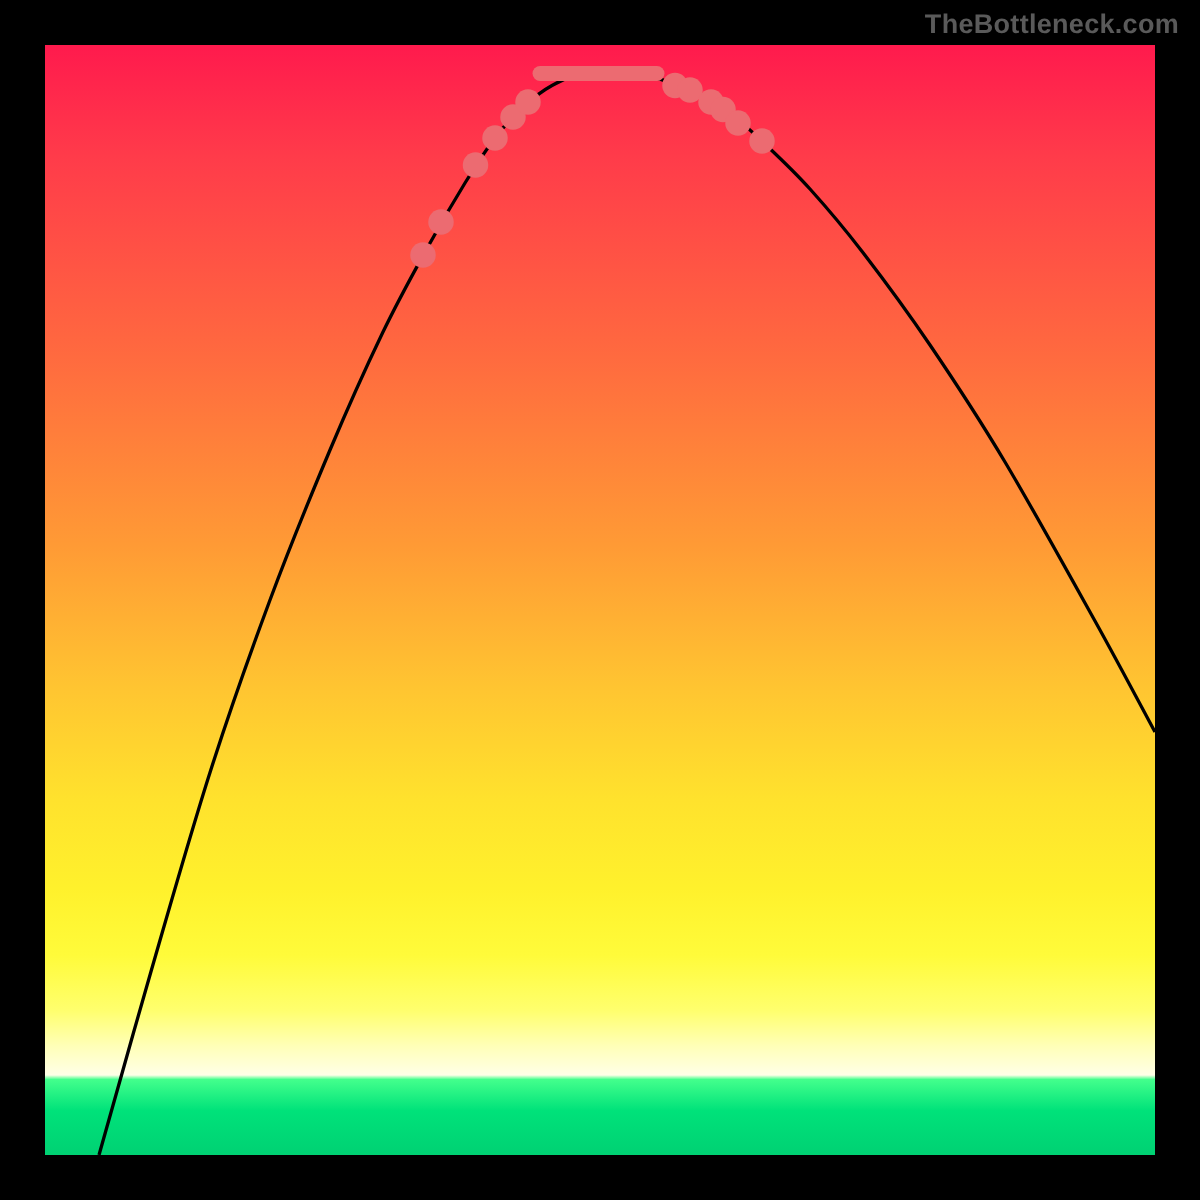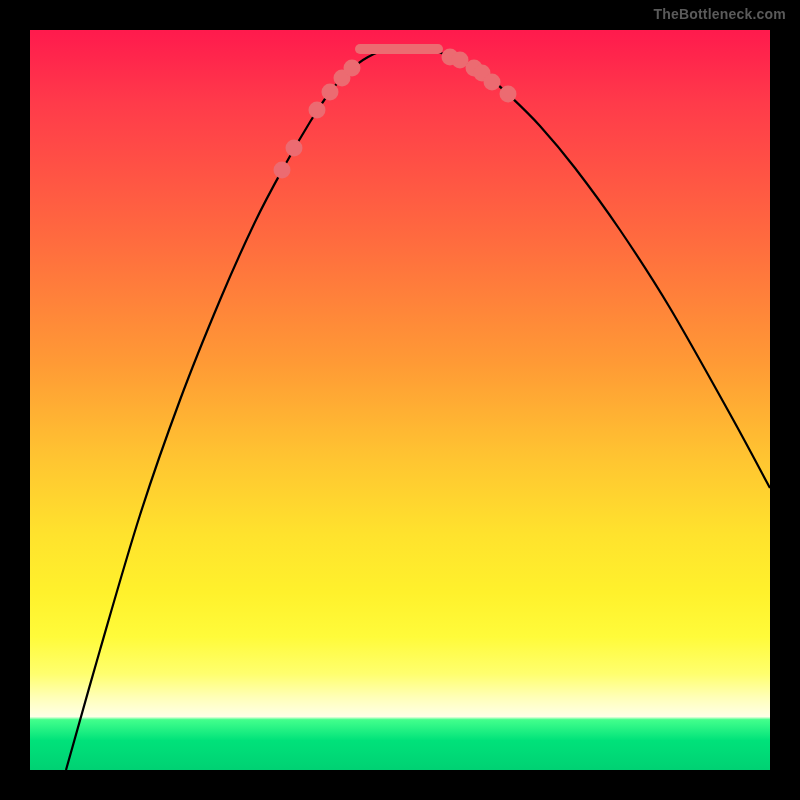--- a/index.html
+++ b/index.html
@@ -40,21 +40,21 @@
       #43ff8c 93.2%,
       #00e27a 96%,
       #00d173 100%
     );
   }
   .watermark {
     position: absolute;
     top: 6px;
     right: 14px;
     color: #5a5a5a;
-    font-size: 14px;
+    font-size: 18px;
     font-weight: 600;
     letter-spacing: 0.2px;
     user-select: none;
   }
   svg.overlay {
     position: absolute;
     left: 0;
     top: 0;
     width: 740px;
     height: 740px;

